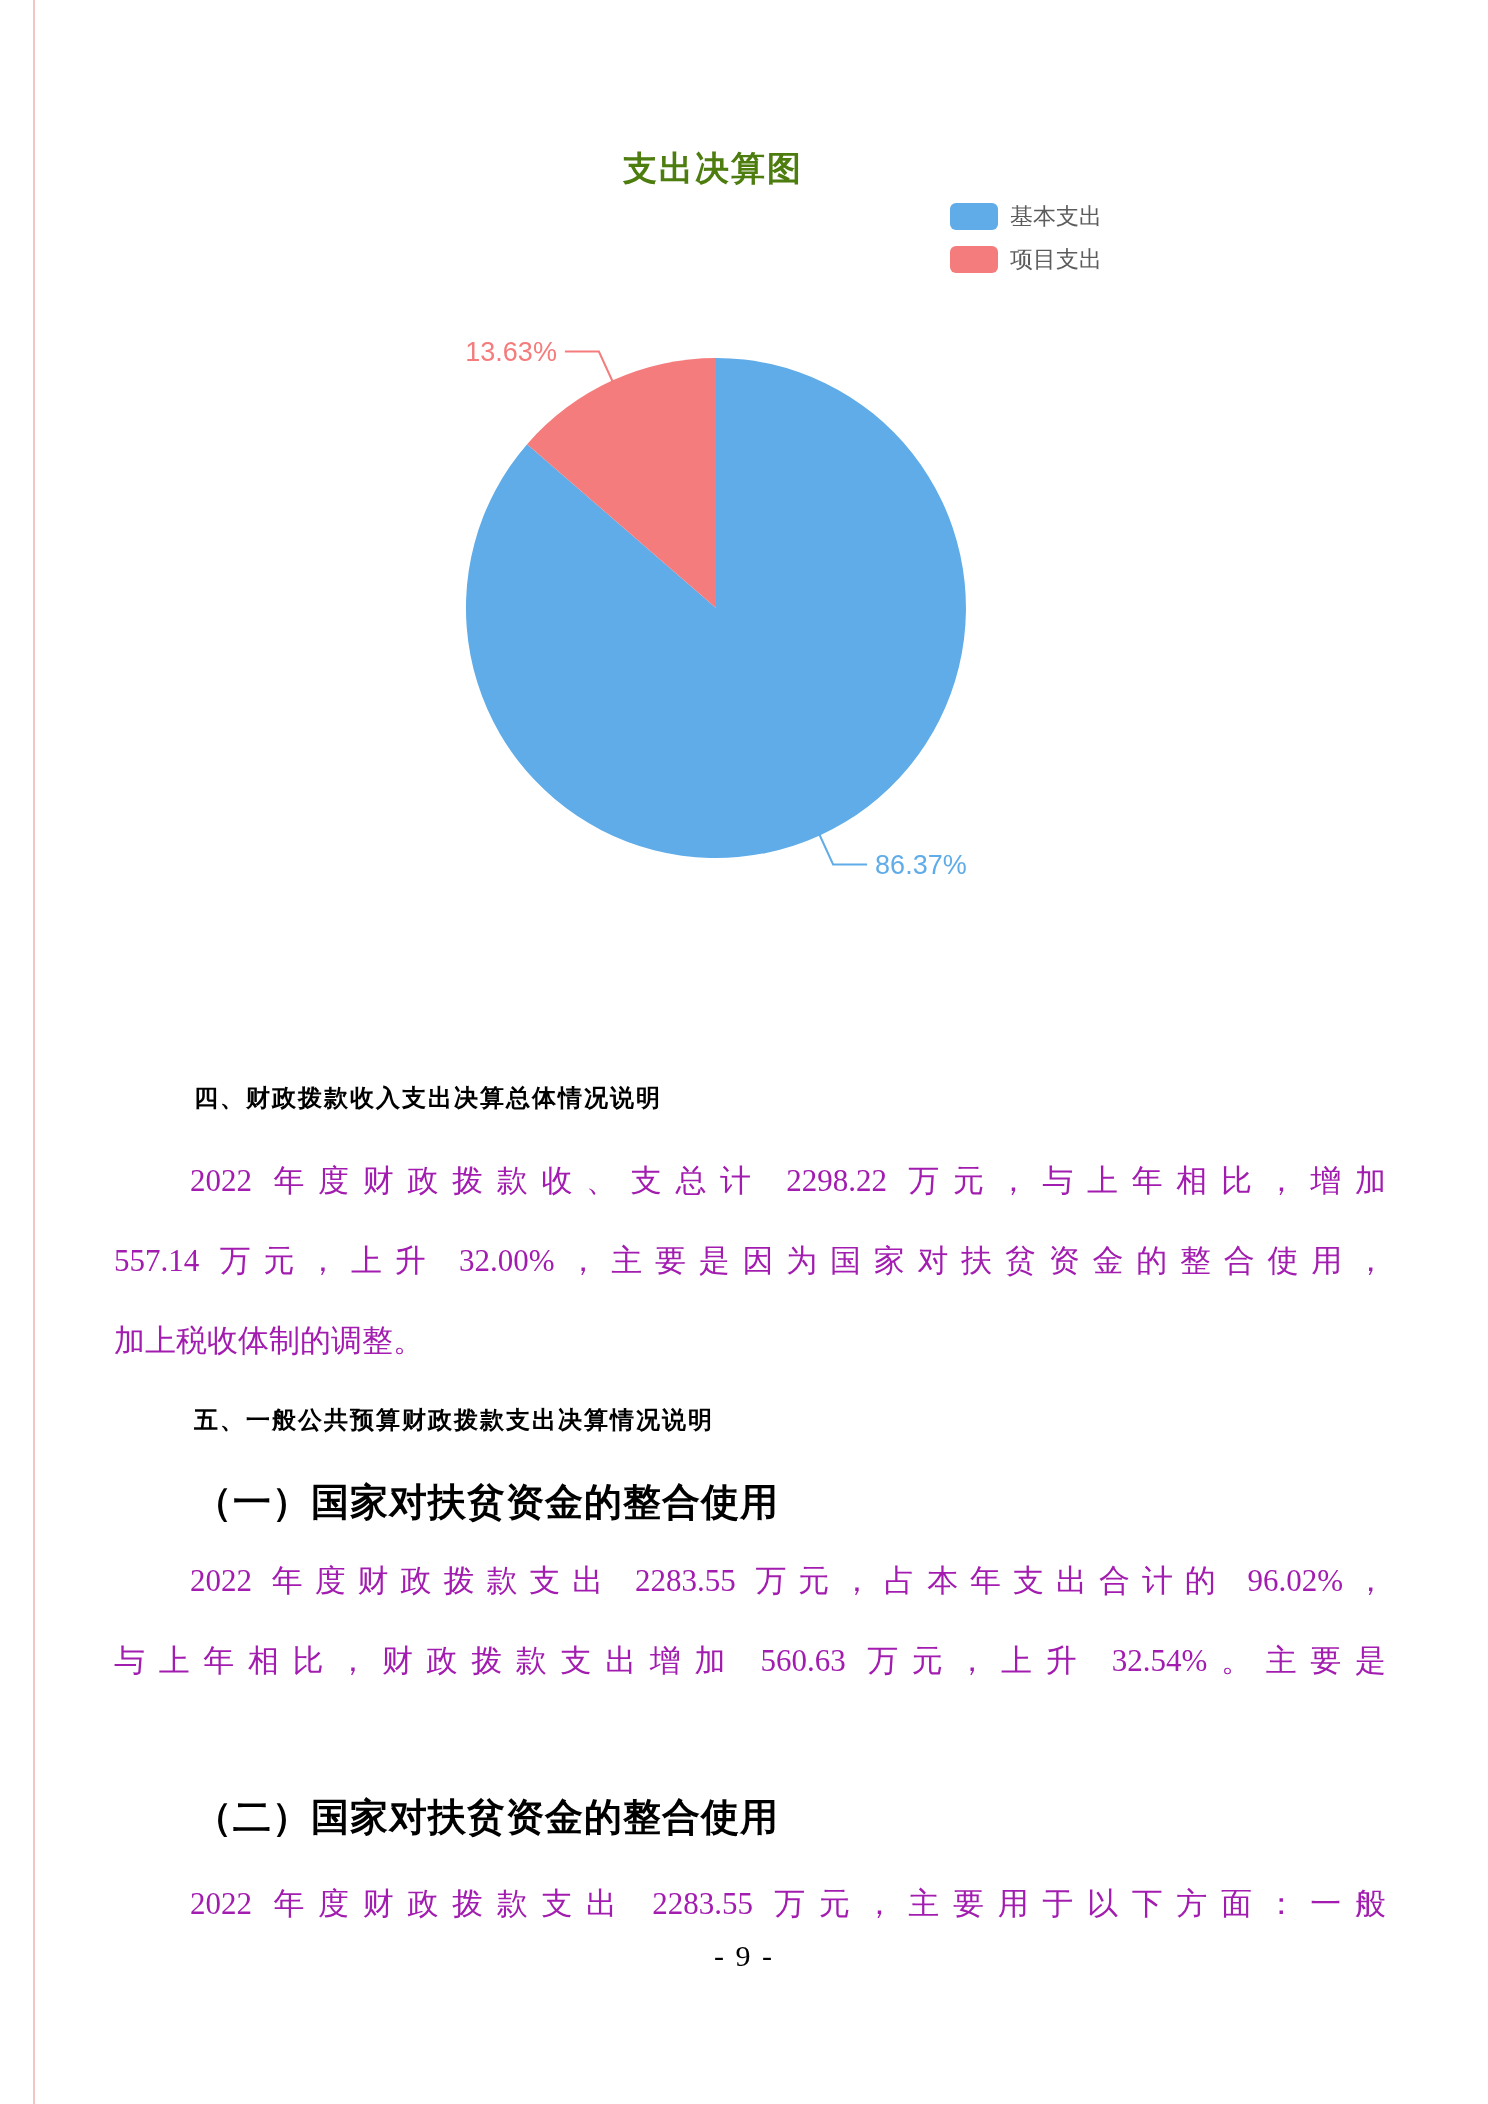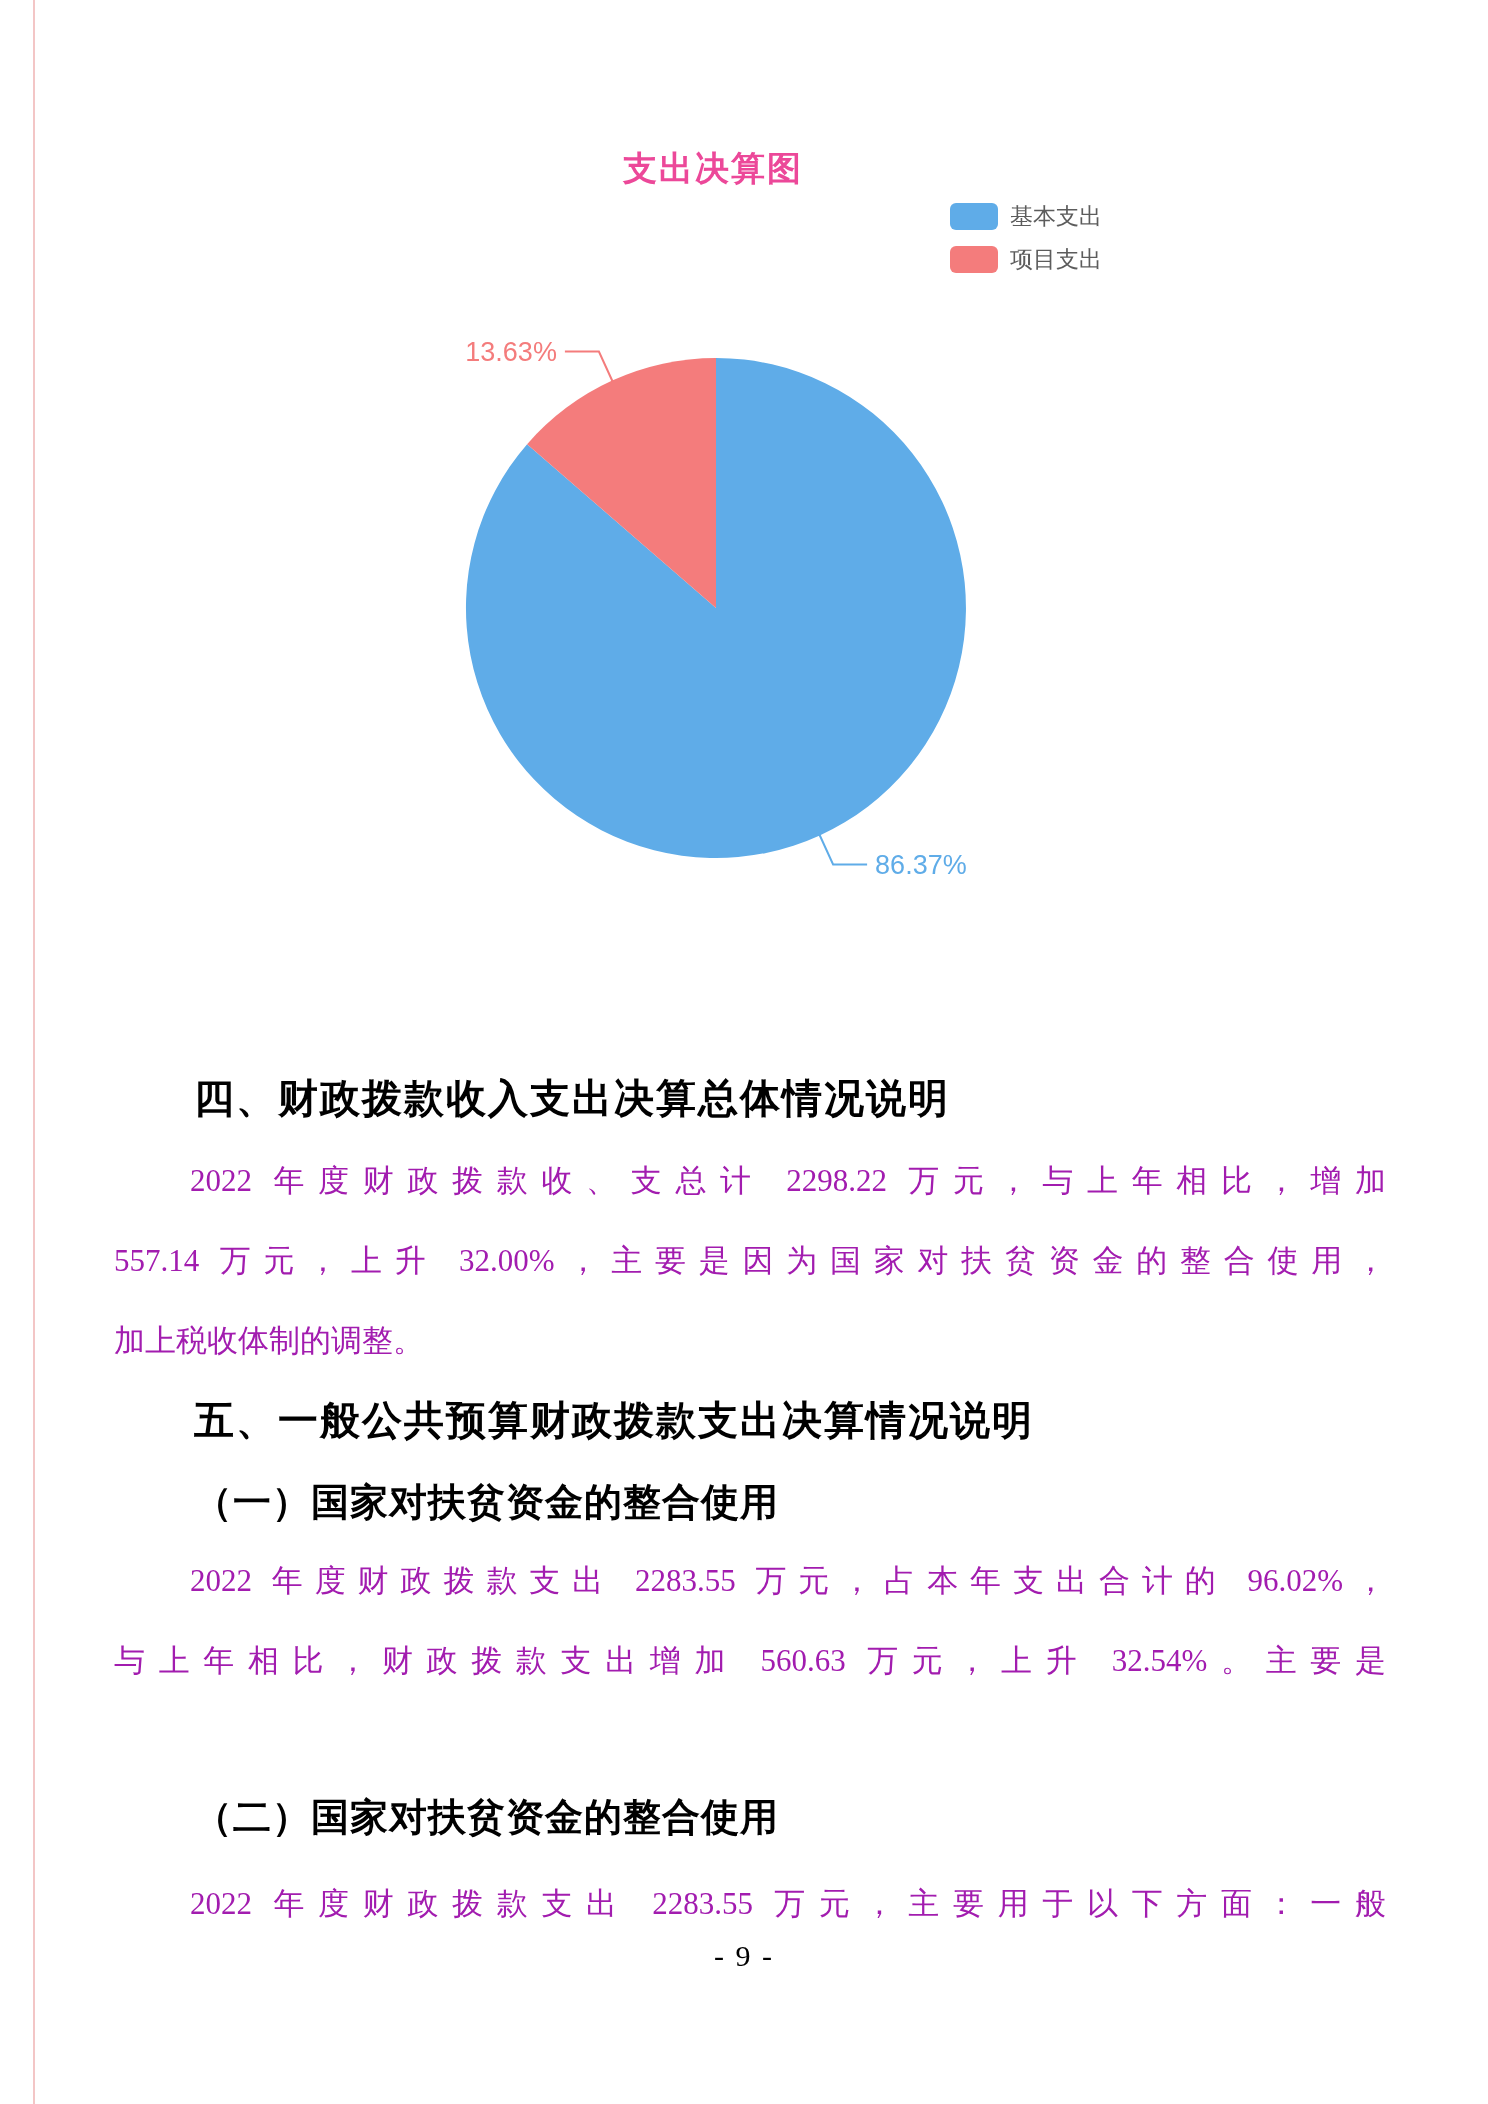--- a/index.html
+++ b/index.html
@@ -9,37 +9,37 @@
     font-family:"Liberation Serif","DejaVu Serif",serif;
   }
   .edge-line{
     position:absolute;left:33px;top:0;width:2px;height:2104px;
     background:#f3c6c6;
   }
   
   .chart-title{
     position:absolute;top:146px;left:463px;width:500px;text-align:center;
     font-family:"Liberation Sans","DejaVu Sans",sans-serif;
-    font-weight:700;font-size:34px;color:#ec4899;letter-spacing:2px;
+    font-weight:700;font-size:34px;color:#4d7c0f;letter-spacing:2px;
   }
   .legend{position:absolute;left:950px;top:202px;}
   .legend-row{display:flex;align-items:center;height:28px;margin-bottom:15px;}
   .legend-swatch{width:48px;height:27px;border-radius:6px;background:#ccc;}
   .legend-label{
     margin-left:12px;
     font-family:"Liberation Sans","DejaVu Sans",sans-serif;
     font-size:23px;color:#5c5c5c;
   }
   #pie-svg{position:absolute;left:0;top:0;}
   
   .h{
     position:absolute;left:108px;width:1272px;box-sizing:border-box;
     padding-left:86px;line-height:80px;
     font-family:"Liberation Sans","DejaVu Sans",sans-serif;
-    font-weight:700;font-size:40px;color:#000;letter-spacing:2px;
+    font-weight:700;font-size:24px;color:#000;letter-spacing:2px;
     white-space:nowrap;
   }
   .sub{
     position:absolute;left:108px;width:1272px;box-sizing:border-box;
     padding-left:86px;line-height:80px;
     font-family:"Liberation Serif","DejaVu Serif",serif;
     font-weight:700;font-size:38px;color:#000;letter-spacing:1px;
     white-space:nowrap;
   }
   .para{

